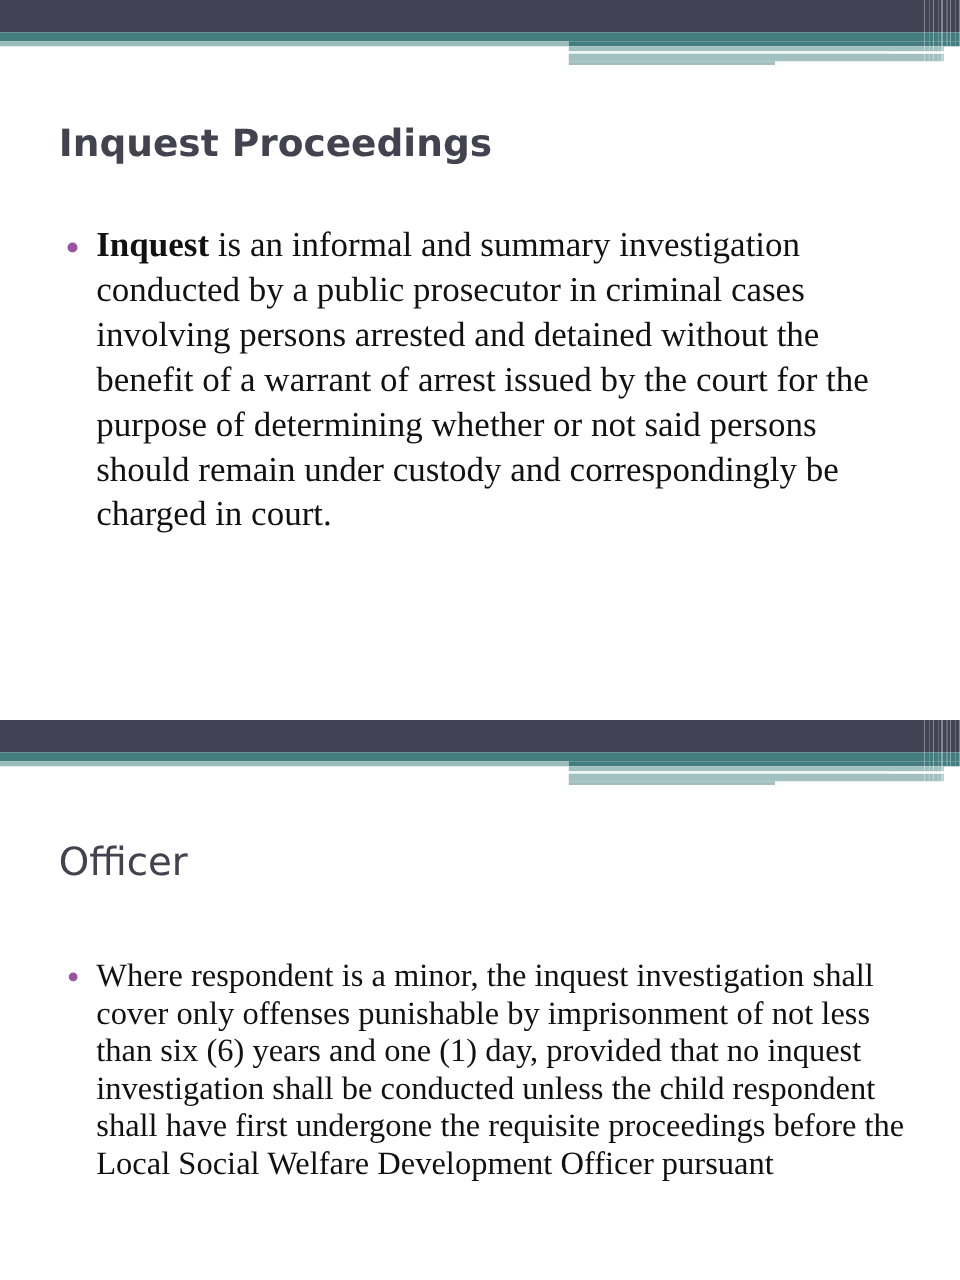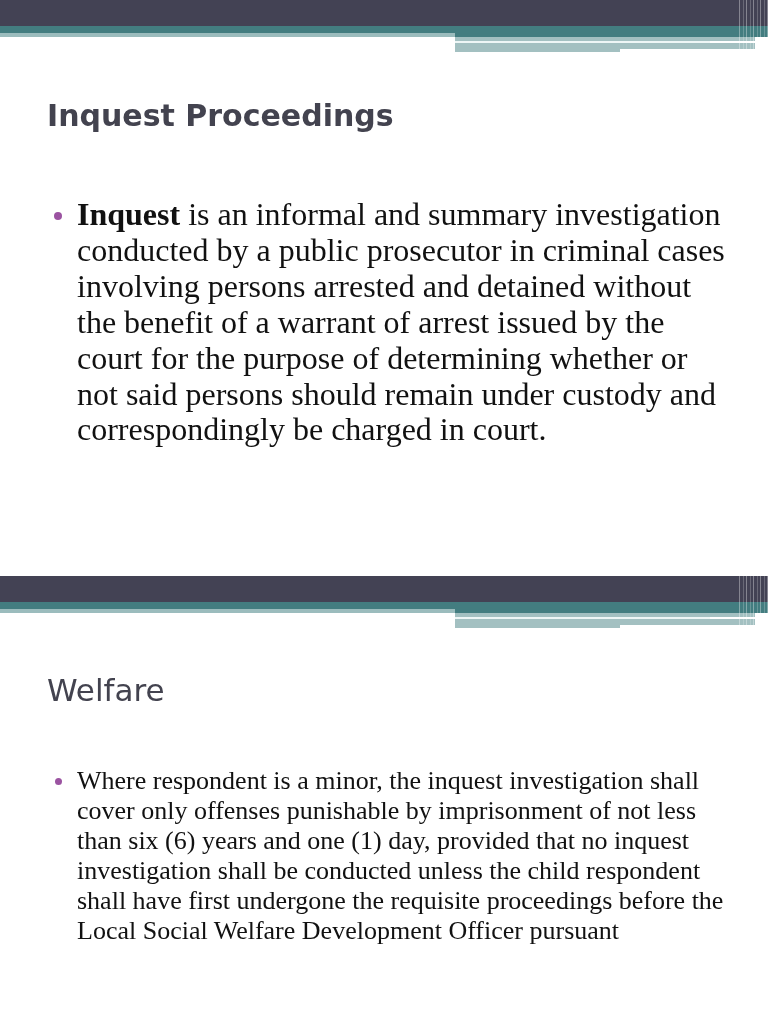--- a/index.html
+++ b/index.html
@@ -27,21 +27,21 @@
     .topbar .bar-white-line { left: 455px; width: 255px; top: 41px; }
     .topbar .bar-light-2 { left: 455px; width: 300px; top: 43px; height: 6px; }
     .topbar .bar-light-3 { left: 455px; width: 165px; top: 49px; height: 3px; }
 
     .slide-title { position: absolute; left: 47px; font-family: "DejaVu Sans", sans-serif; font-size: 32px; color: #43434f; letter-spacing: 0px; margin: 0; font-weight: normal; }
     #slide1 .slide-title { top: 98px; font-weight: bold; font-size: 30px; }
     #slide2 .slide-title { top: 96px; font-size: 31px; }
 
     .bullets { position: absolute; left: 53px; width: 680px; margin: 0; padding: 0; list-style: none;
       font-family: "Liberation Serif", serif; color: #111111; }
-    #slide1 .bullets { top: 197px; font-size: 32px; line-height: 35.9px; }
+    #slide1 .bullets { top: 179px; font-size: 28px; line-height: 35.9px; }
     #slide2 .bullets { top: 190px; font-size: 26px; line-height: 30px; }
     .bullet-item { position: relative; padding-left: 24px; margin: 0; }
     #slide2 .bullet-item { margin-bottom: 3px; }
     .bullet-dot { position: absolute; left: 0; top: 0; width: 8px; height: 8px; border-radius: 50%; background: #9b53a1; }
     #slide1 .bullet-dot { top: 15px; left: 1px; }
     #slide2 .bullet-dot { top: 12px; left: 2px; width: 7px; height: 7px; }
     .term { font-weight: bold; }
   </style>
 </head>
 <body>
@@ -72,20 +72,20 @@
     <div class="bar-dark"></div>
     <div class="bar-teal"></div>
     <div class="bar-teal-left-light"></div>
     <div class="bar-teal-right"></div>
     <div class="bar-light-1"></div>
     <div class="bar-white-line"></div>
     <div class="bar-light-2"></div>
     <div class="bar-light-3"></div>
     <div class="bar-stripes"></div>
   </div>
-  <h1 class="slide-title">Welfare</h1>
+  <h1 class="slide-title">Officer</h1>
   <ul class="bullets">
     <li class="bullet-item">
       <span class="bullet-dot"></span>
       <span>Where respondent is a minor, the inquest investigation shall cover only offenses punishable by imprisonment of not less than six (6) years and one (1) day, provided that no inquest investigation shall be conducted unless the child respondent shall have first undergone the requisite proceedings before the Local Social Welfare Development Officer pursuant</span>
     </li>
   </ul>
 </div>
 
 </body></html>

